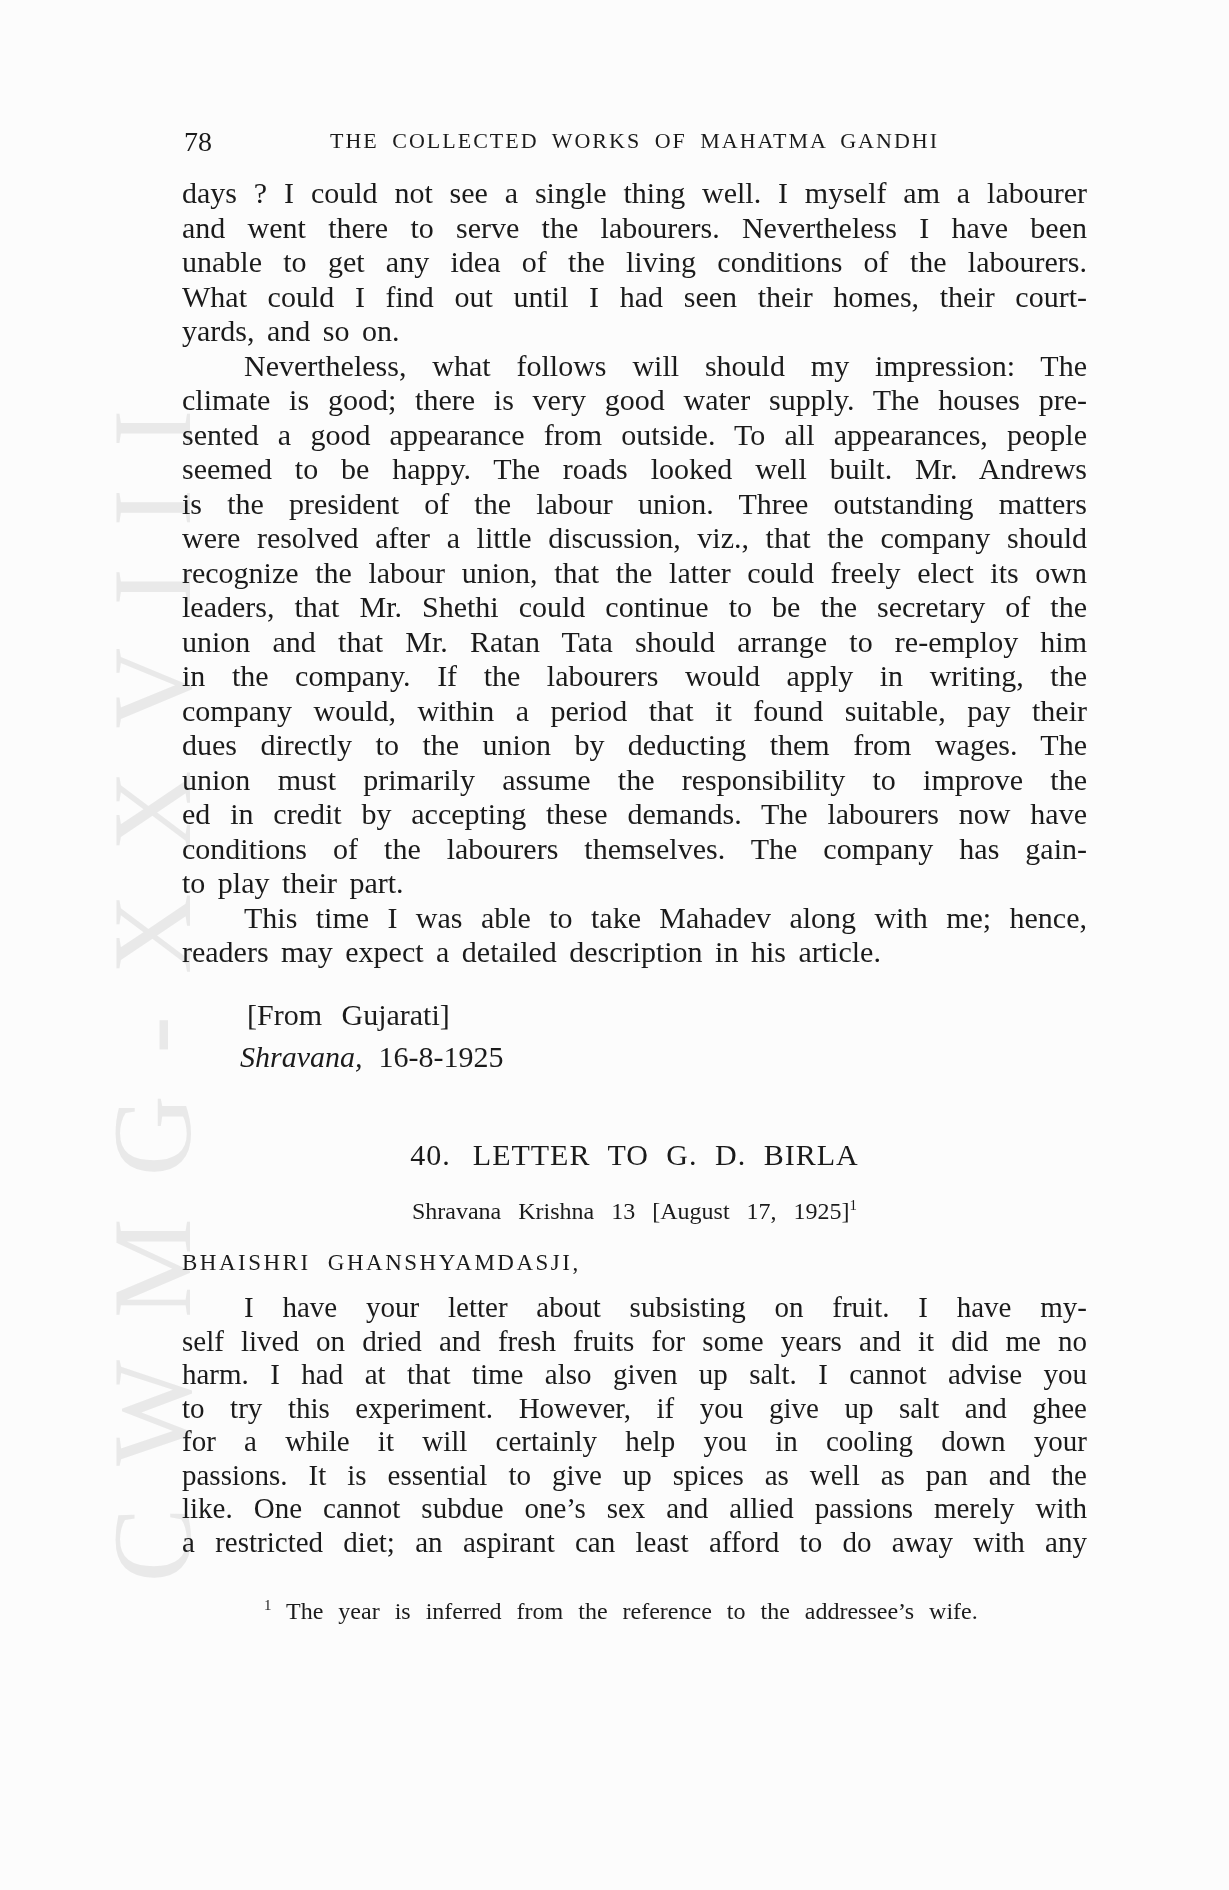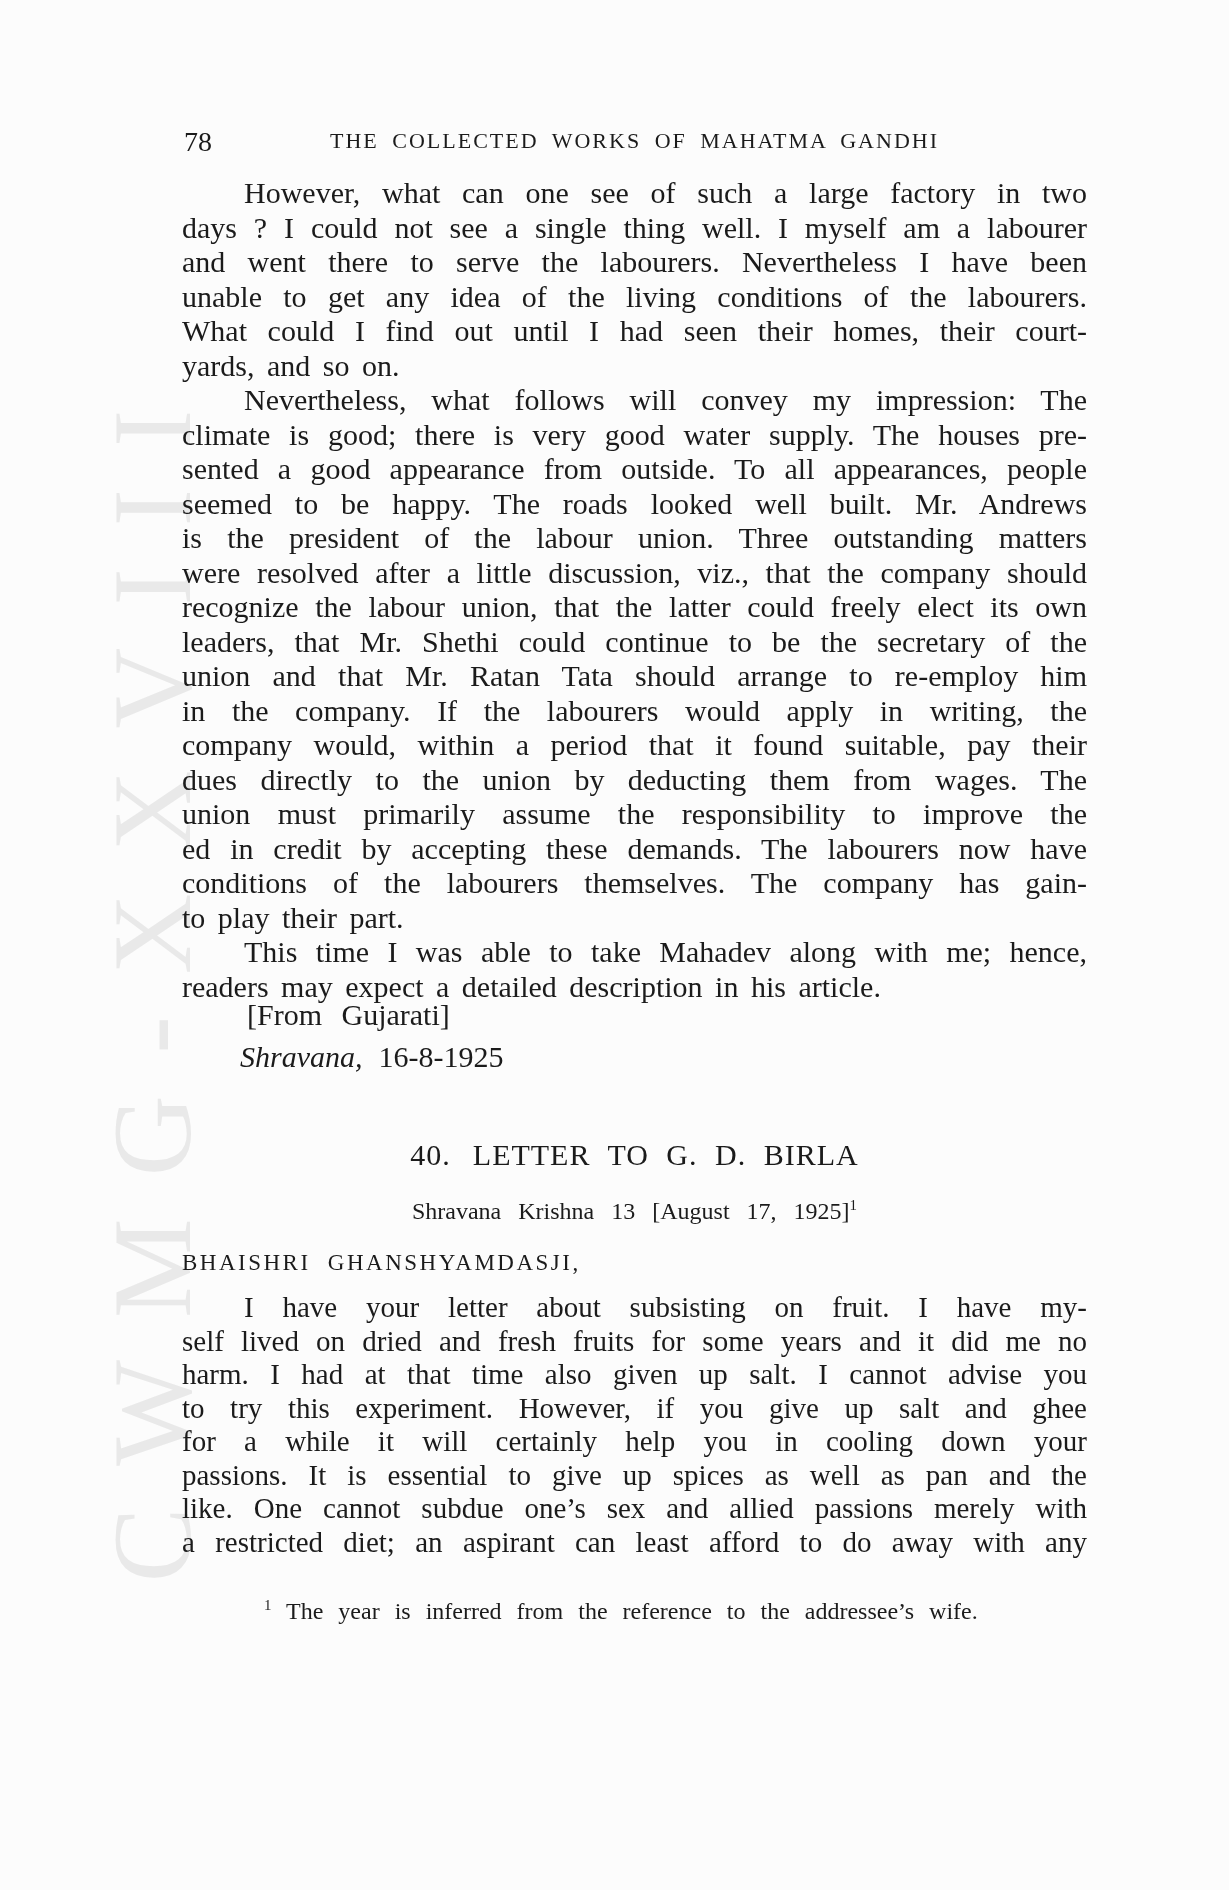--- a/index.html
+++ b/index.html
@@ -139,29 +139,28 @@
 
   <div class="watermark">CWMG-XXVIII</div>
 
   <header class="running-head">
     <span class="pagenum">78</span>
     <span class="running-title">THE COLLECTED WORKS OF MAHATMA GANDHI</span>
   </header>
 
   <section class="article-body">
     <div class="para">
-      <div class="jline ind">However, what can one see of such a large factory in two</div>
       <div class="jline">days ?  I could not see a single thing well.  I myself am a labourer</div>
       <div class="jline">and went there to serve the labourers.  Nevertheless I have been</div>
       <div class="jline">unable to get any idea of the living conditions of the labourers.</div>
       <div class="jline">What could I find out until I had seen their homes, their court-</div>
       <div class="lline">yards, and so on.</div>
     </div>
     <div class="para">
-      <div class="jline ind">Nevertheless, what follows will convey my impression:  The</div>
+      <div class="jline ind">Nevertheless, what follows will should my impression:  The</div>
       <div class="jline">climate is good; there is very good water supply.  The houses pre-</div>
       <div class="jline">sented a good appearance from outside.  To all appearances, people</div>
       <div class="jline">seemed to be happy.  The roads looked well built.  Mr. Andrews</div>
       <div class="jline">is the president of the labour union.  Three outstanding matters</div>
       <div class="jline">were resolved after a little discussion, viz., that the company should</div>
       <div class="jline">recognize the labour union, that the latter could freely elect its own</div>
       <div class="jline">leaders, that Mr. Shethi could continue to be the secretary of the</div>
       <div class="jline">union and that Mr. Ratan Tata should arrange to re-employ him</div>
       <div class="jline">in the company.  If the labourers would apply in writing, the</div>
       <div class="jline">company would, within a period that it found suitable, pay their</div>

